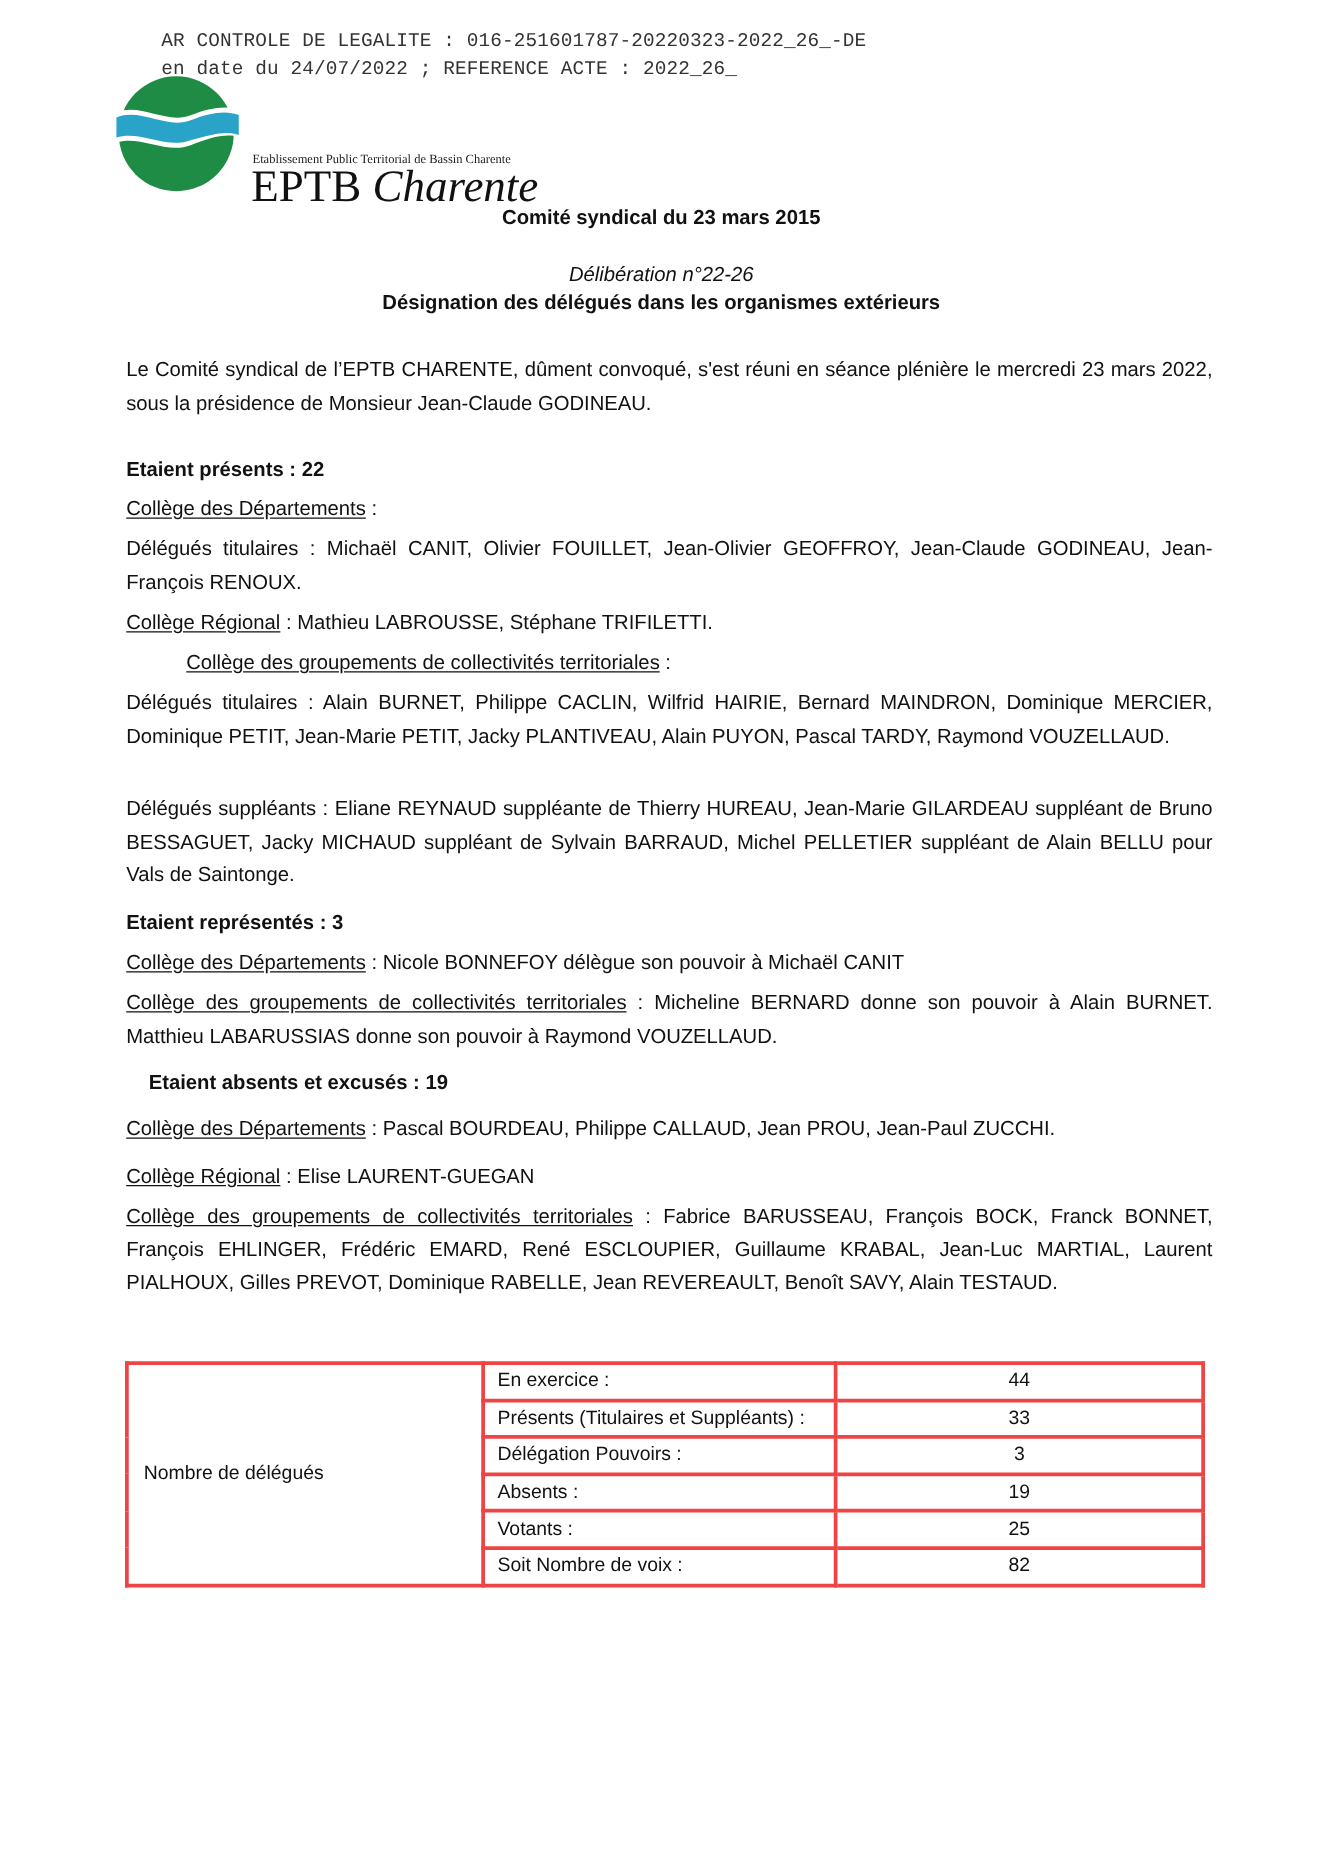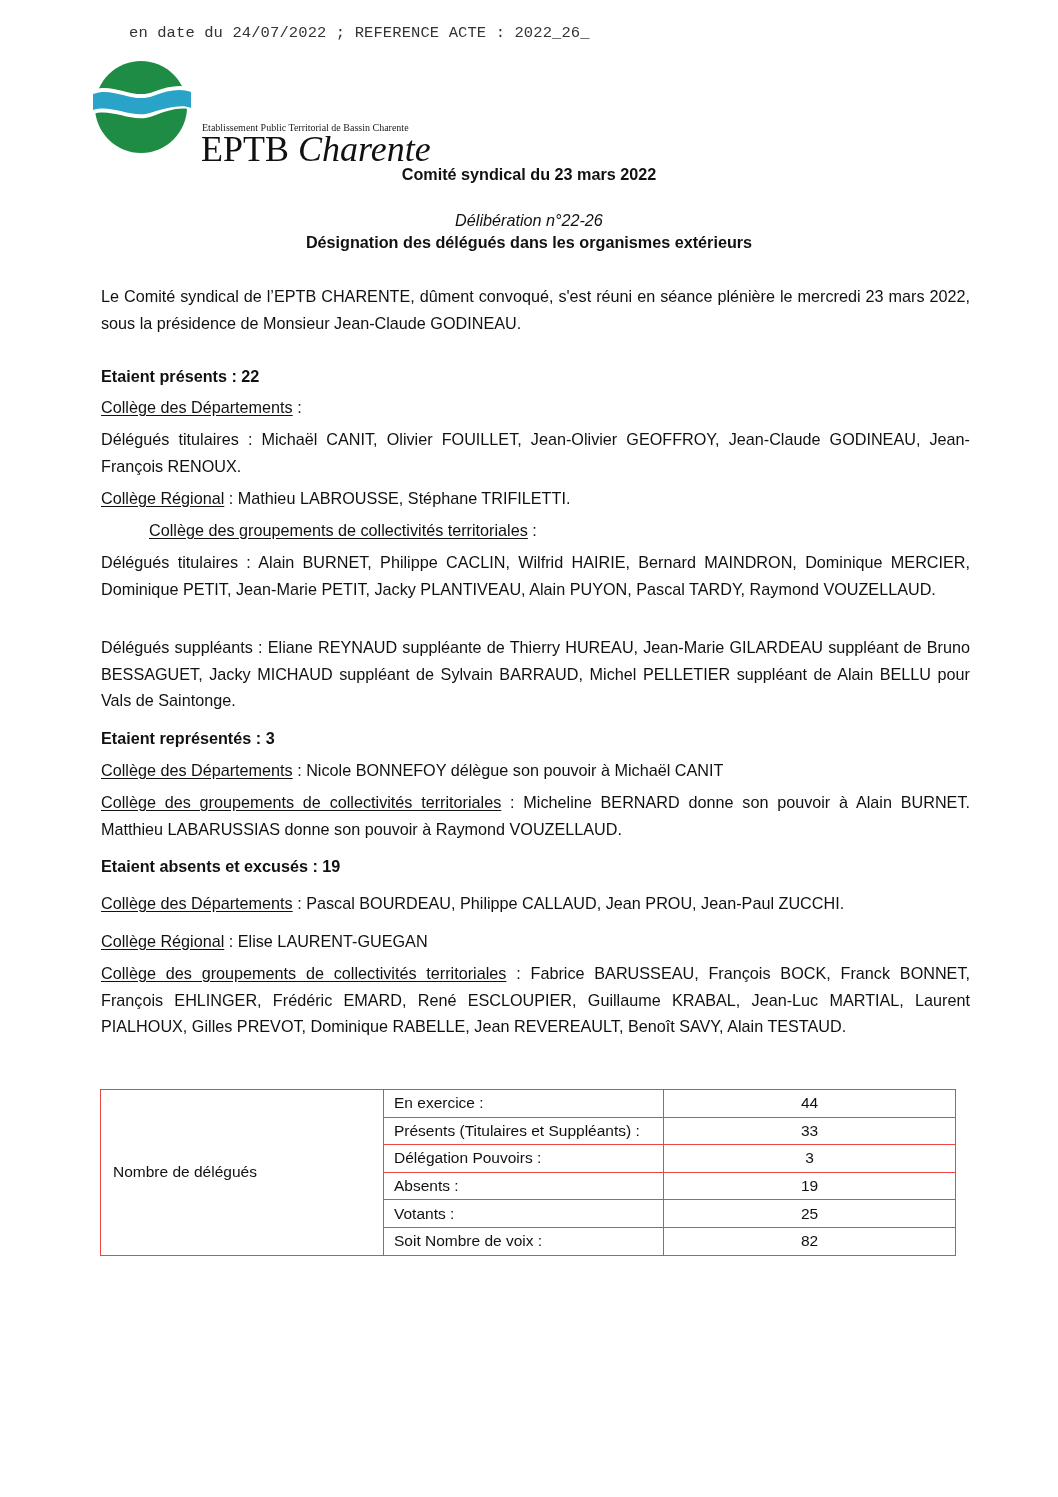--- a/index.html
+++ b/index.html
@@ -10,46 +10,47 @@
   .logo-title { position: absolute; left: 108px; top: 20px; font-family: "Liberation Serif", "DejaVu Serif", serif; font-size: 36px; color: #111; white-space: nowrap; margin-top: 48px; }
   .logo-title .ital { font-style: italic; }
   .logo-sub { position: absolute; left: 109px; top: 62px; font-family: "Liberation Serif", "DejaVu Serif", serif; font-size: 10px; color: #222; white-space: nowrap; }
   .sans { font-family: "Liberation Sans", "DejaVu Sans", sans-serif; font-size: 16.2px; }
   .center { position: absolute; left: 0; width: 1058px; text-align: center; }
   .b { font-weight: bold; }
   .i { font-style: italic; }
   .para { position: absolute; left: 101px; width: 869px; line-height: 26.5px; text-align: justify; }
   .u { text-decoration: underline; text-underline-offset: 2px; }
   table.stats { position: absolute; left: 100px; top: 1089px; border-collapse: collapse; font-family: "Liberation Sans", "DejaVu Sans", sans-serif; font-size: 15.5px; }
-  table.stats td { border: 1px solid #ef4444; padding: 0 0 0 12px; height: 26.6px; }
+  table.stats td { border: 3px solid #ef4444; padding: 0 0 0 12px; height: 26.6px; }
   table.stats td.lbl { width: 270px; }
   table.stats td.mid { width: 269px; padding-left: 10px; }
   table.stats td.val { width: 291px; text-align: center; padding-left: 0; }
 </style>
 </head>
 <body>
 
 <div class="stamp mono">
+  <div>AR CONTROLE DE LEGALITE : 016-251601787-20220323-2022_26_-DE</div>
   <div>en date du 24/07/2022 ; REFERENCE ACTE : 2022_26_</div>
 </div>
 
 <div class="logo">
   <svg width="100" height="95" viewBox="0 0 100 95" style="position:absolute;left:0;top:0;">
     <ellipse cx="48" cy="47" rx="46" ry="46" fill="#1e8c44"></ellipse>
     <path d="M0,30 C20,22 40,40 60,32 C75,26 88,24 100,28 L100,50 C88,46 75,50 60,56 C40,64 20,48 0,54 Z" fill="#ffffff"></path>
     <path d="M0,34 C20,26 40,44 60,36 C75,30 88,28 98,32 L98,48 C88,44 75,48 60,52 C40,60 20,44 0,50 Z" fill="#2aa3c9"></path>
   </svg>
   <div class="logo-title">
     <span>EPTB</span>
     <span class="ital">Charente</span>
   </div>
   <div class="logo-sub">Etablissement Public Territorial de Bassin Charente</div>
 </div>
 
-<div class="center sans b" style="top:165px;">Comité syndical du 23 mars 2022</div>
+<div class="center sans b" style="top:165px;">Comité syndical du 23 mars 2015</div>
 <div class="center sans i" style="top:211px;">Délibération n°22-26</div>
 <div class="center sans b" style="top:233px;">Désignation des délégués dans les organismes extérieurs</div>
 
 <div class="para sans" style="top:283px;">Le Comité syndical de l’EPTB CHARENTE, dûment convoqué, s'est réuni en séance plénière le mercredi 23 mars 2022, sous la présidence de Monsieur Jean-Claude GODINEAU.</div>
 
 <div class="para sans b" style="top:363px;">Etaient présents : 22</div>
 <div class="para sans" style="top:394px;">
   <span class="u">Collège des Départements</span><span> :</span>
 </div>
 <div class="para sans" style="top:426px;">Délégués titulaires : Michaël CANIT, Olivier FOUILLET, Jean-Olivier GEOFFROY, Jean-Claude GODINEAU, Jean-François RENOUX.</div>
@@ -63,21 +64,21 @@
 <div class="para sans" style="top:634px;">Délégués suppléants : Eliane REYNAUD suppléante de Thierry HUREAU, Jean-Marie GILARDEAU suppléant de Bruno BESSAGUET, Jacky MICHAUD suppléant de Sylvain BARRAUD, Michel PELLETIER suppléant de Alain BELLU pour Vals de Saintonge.</div>
 
 <div class="para sans b" style="top:725px;">Etaient représentés : 3</div>
 <div class="para sans" style="top:757px;">
   <span class="u">Collège des Départements</span><span> : Nicole BONNEFOY délègue son pouvoir à Michaël CANIT</span>
 </div>
 <div class="para sans" style="top:789px;">
   <span class="u">Collège des groupements de collectivités territoriales</span><span> : Micheline BERNARD donne son pouvoir à Alain BURNET. Matthieu LABARUSSIAS donne son pouvoir à Raymond VOUZELLAUD.</span>
 </div>
 
-<div class="para sans b" style="top:853px;">Etaient absents et excusés : 19</div>
+<div class="para sans b" style="top:853px;margin-left:18px;">Etaient absents et excusés : 19</div>
 <div class="para sans" style="top:890px;">
   <span class="u">Collège des Départements</span><span> : Pascal BOURDEAU, Philippe CALLAUD, Jean PROU, Jean-Paul ZUCCHI.</span>
 </div>
 <div class="para sans" style="top:928px;">
   <span class="u">Collège Régional</span><span> : Elise LAURENT-GUEGAN</span>
 </div>
 <div class="para sans" style="top:960px;">
   <span class="u">Collège des groupements de collectivités territoriales</span><span> : Fabrice BARUSSEAU, François BOCK, Franck BONNET, François EHLINGER, Frédéric EMARD, René ESCLOUPIER, Guillaume KRABAL, Jean-Luc MARTIAL, Laurent PIALHOUX, Gilles PREVOT, Dominique RABELLE, Jean REVEREAULT, Benoît SAVY, Alain TESTAUD.</span>
 </div>
 

